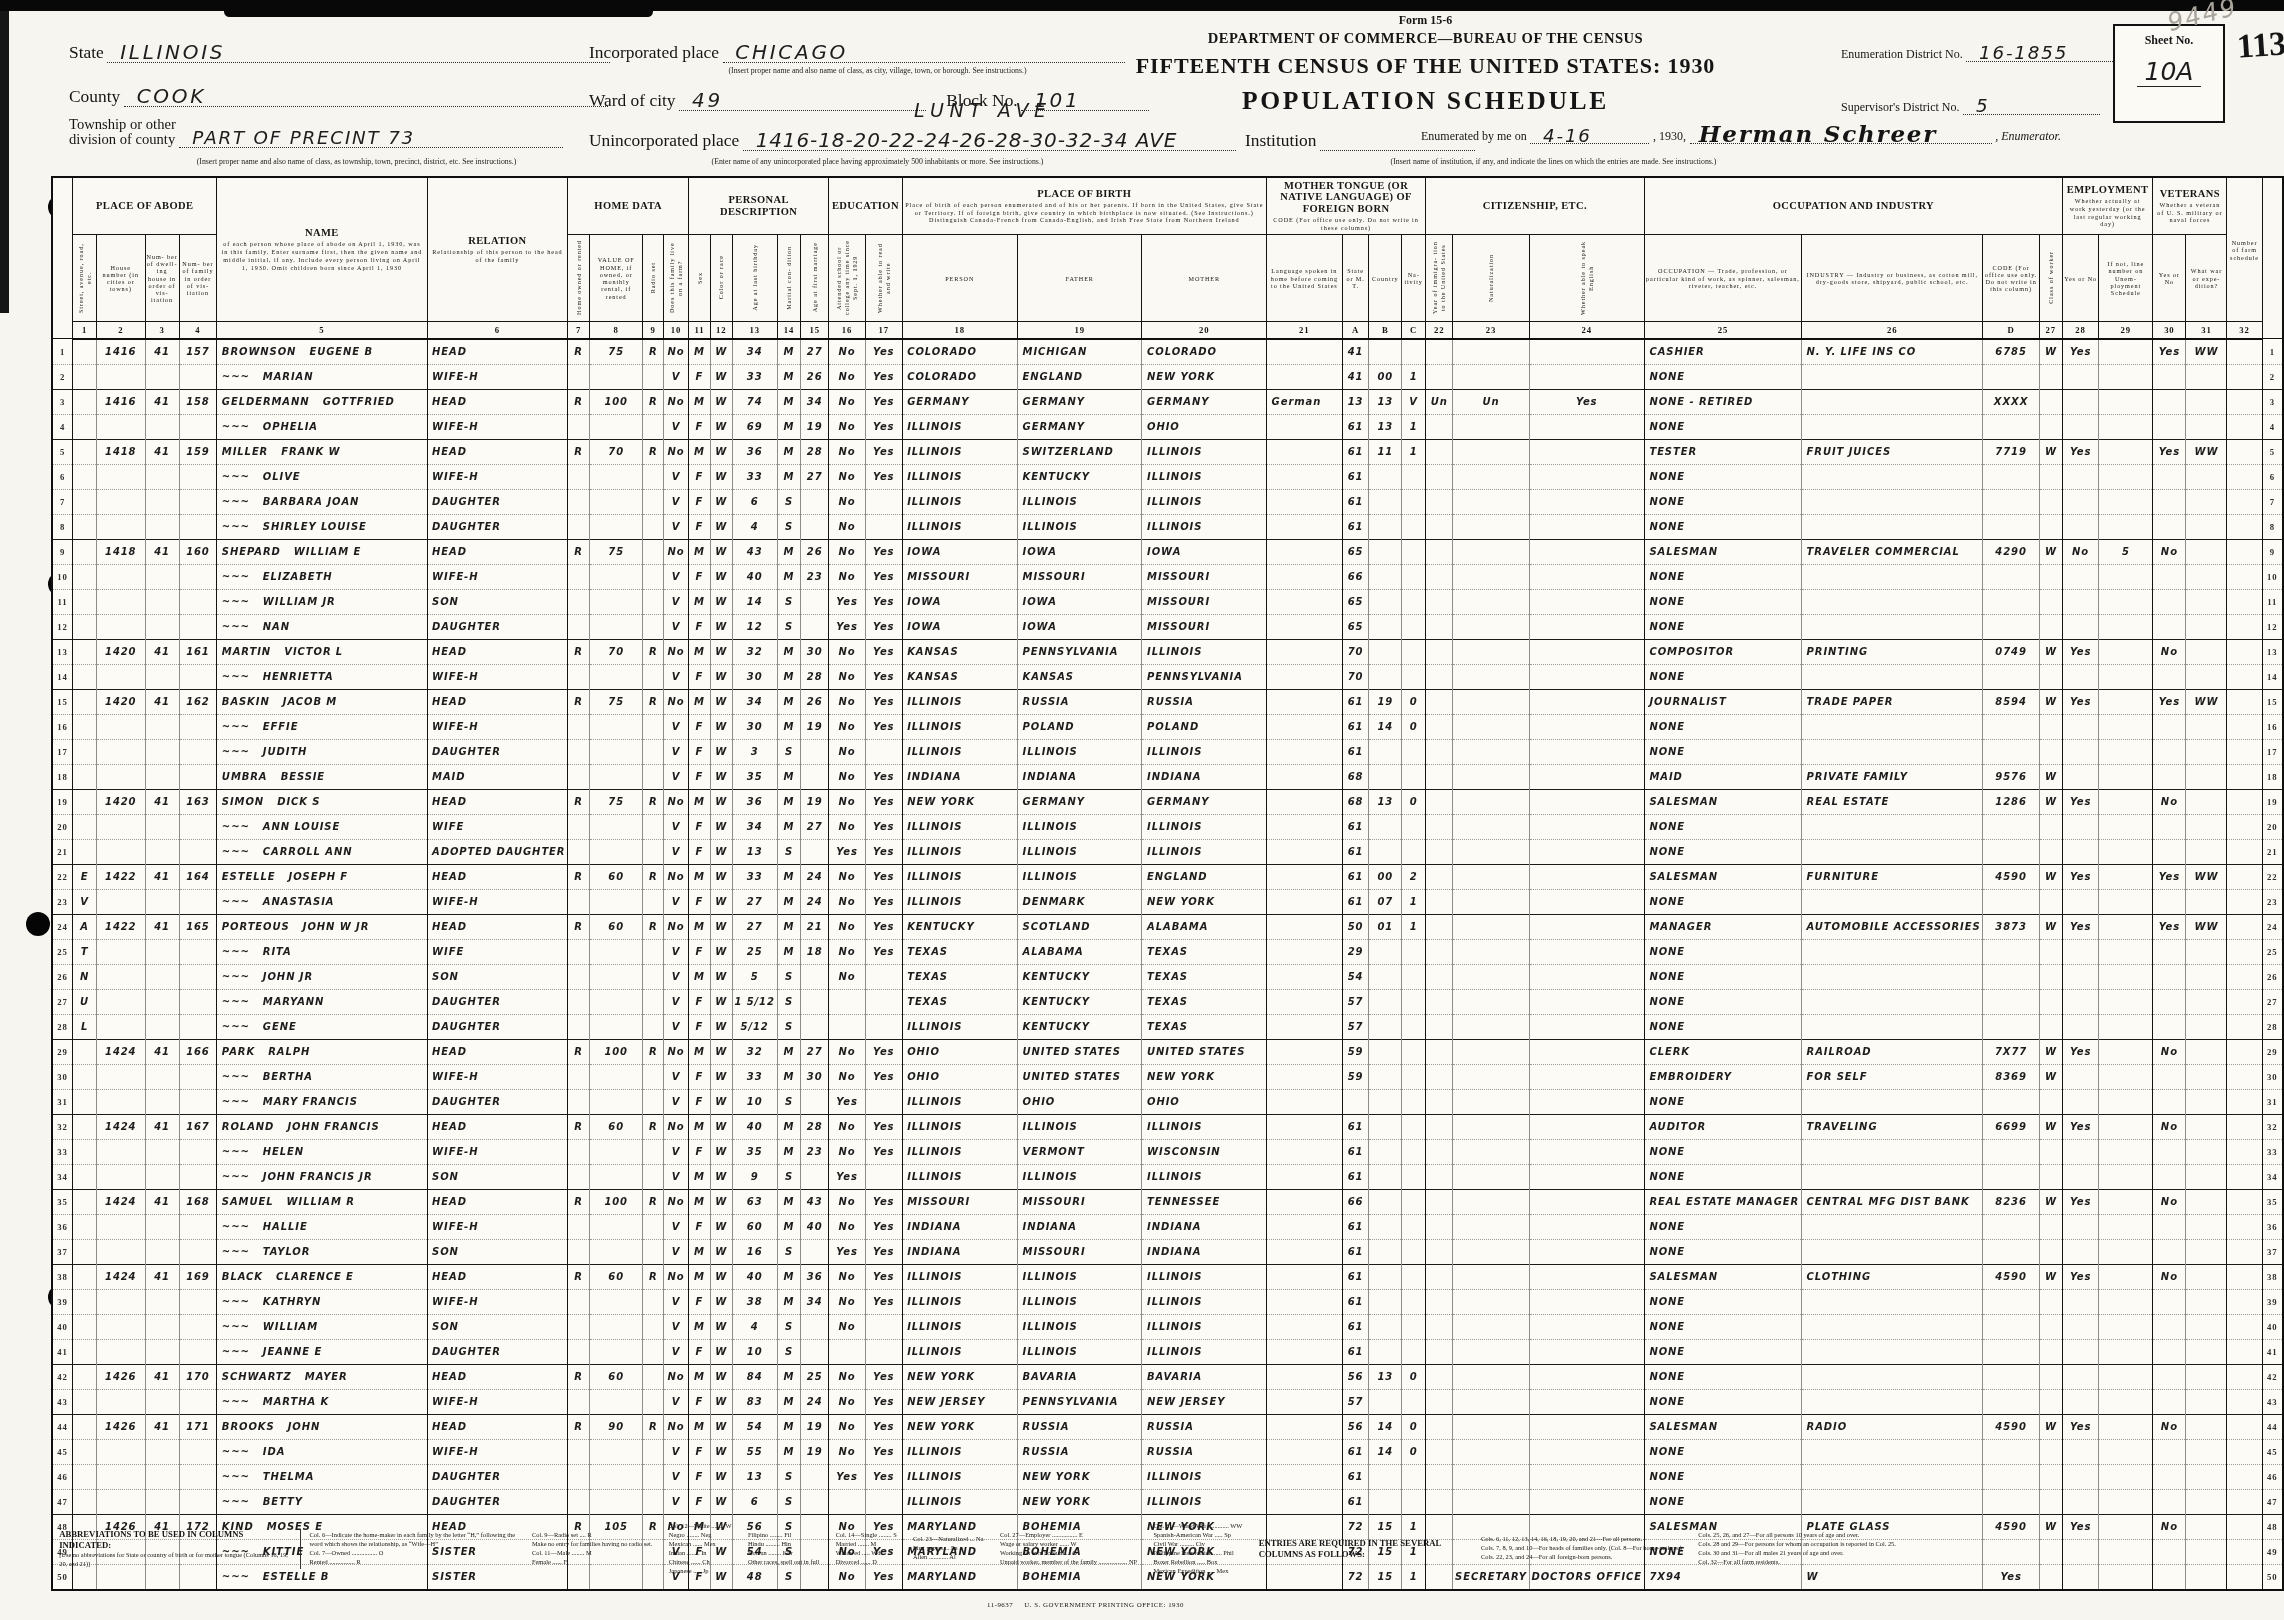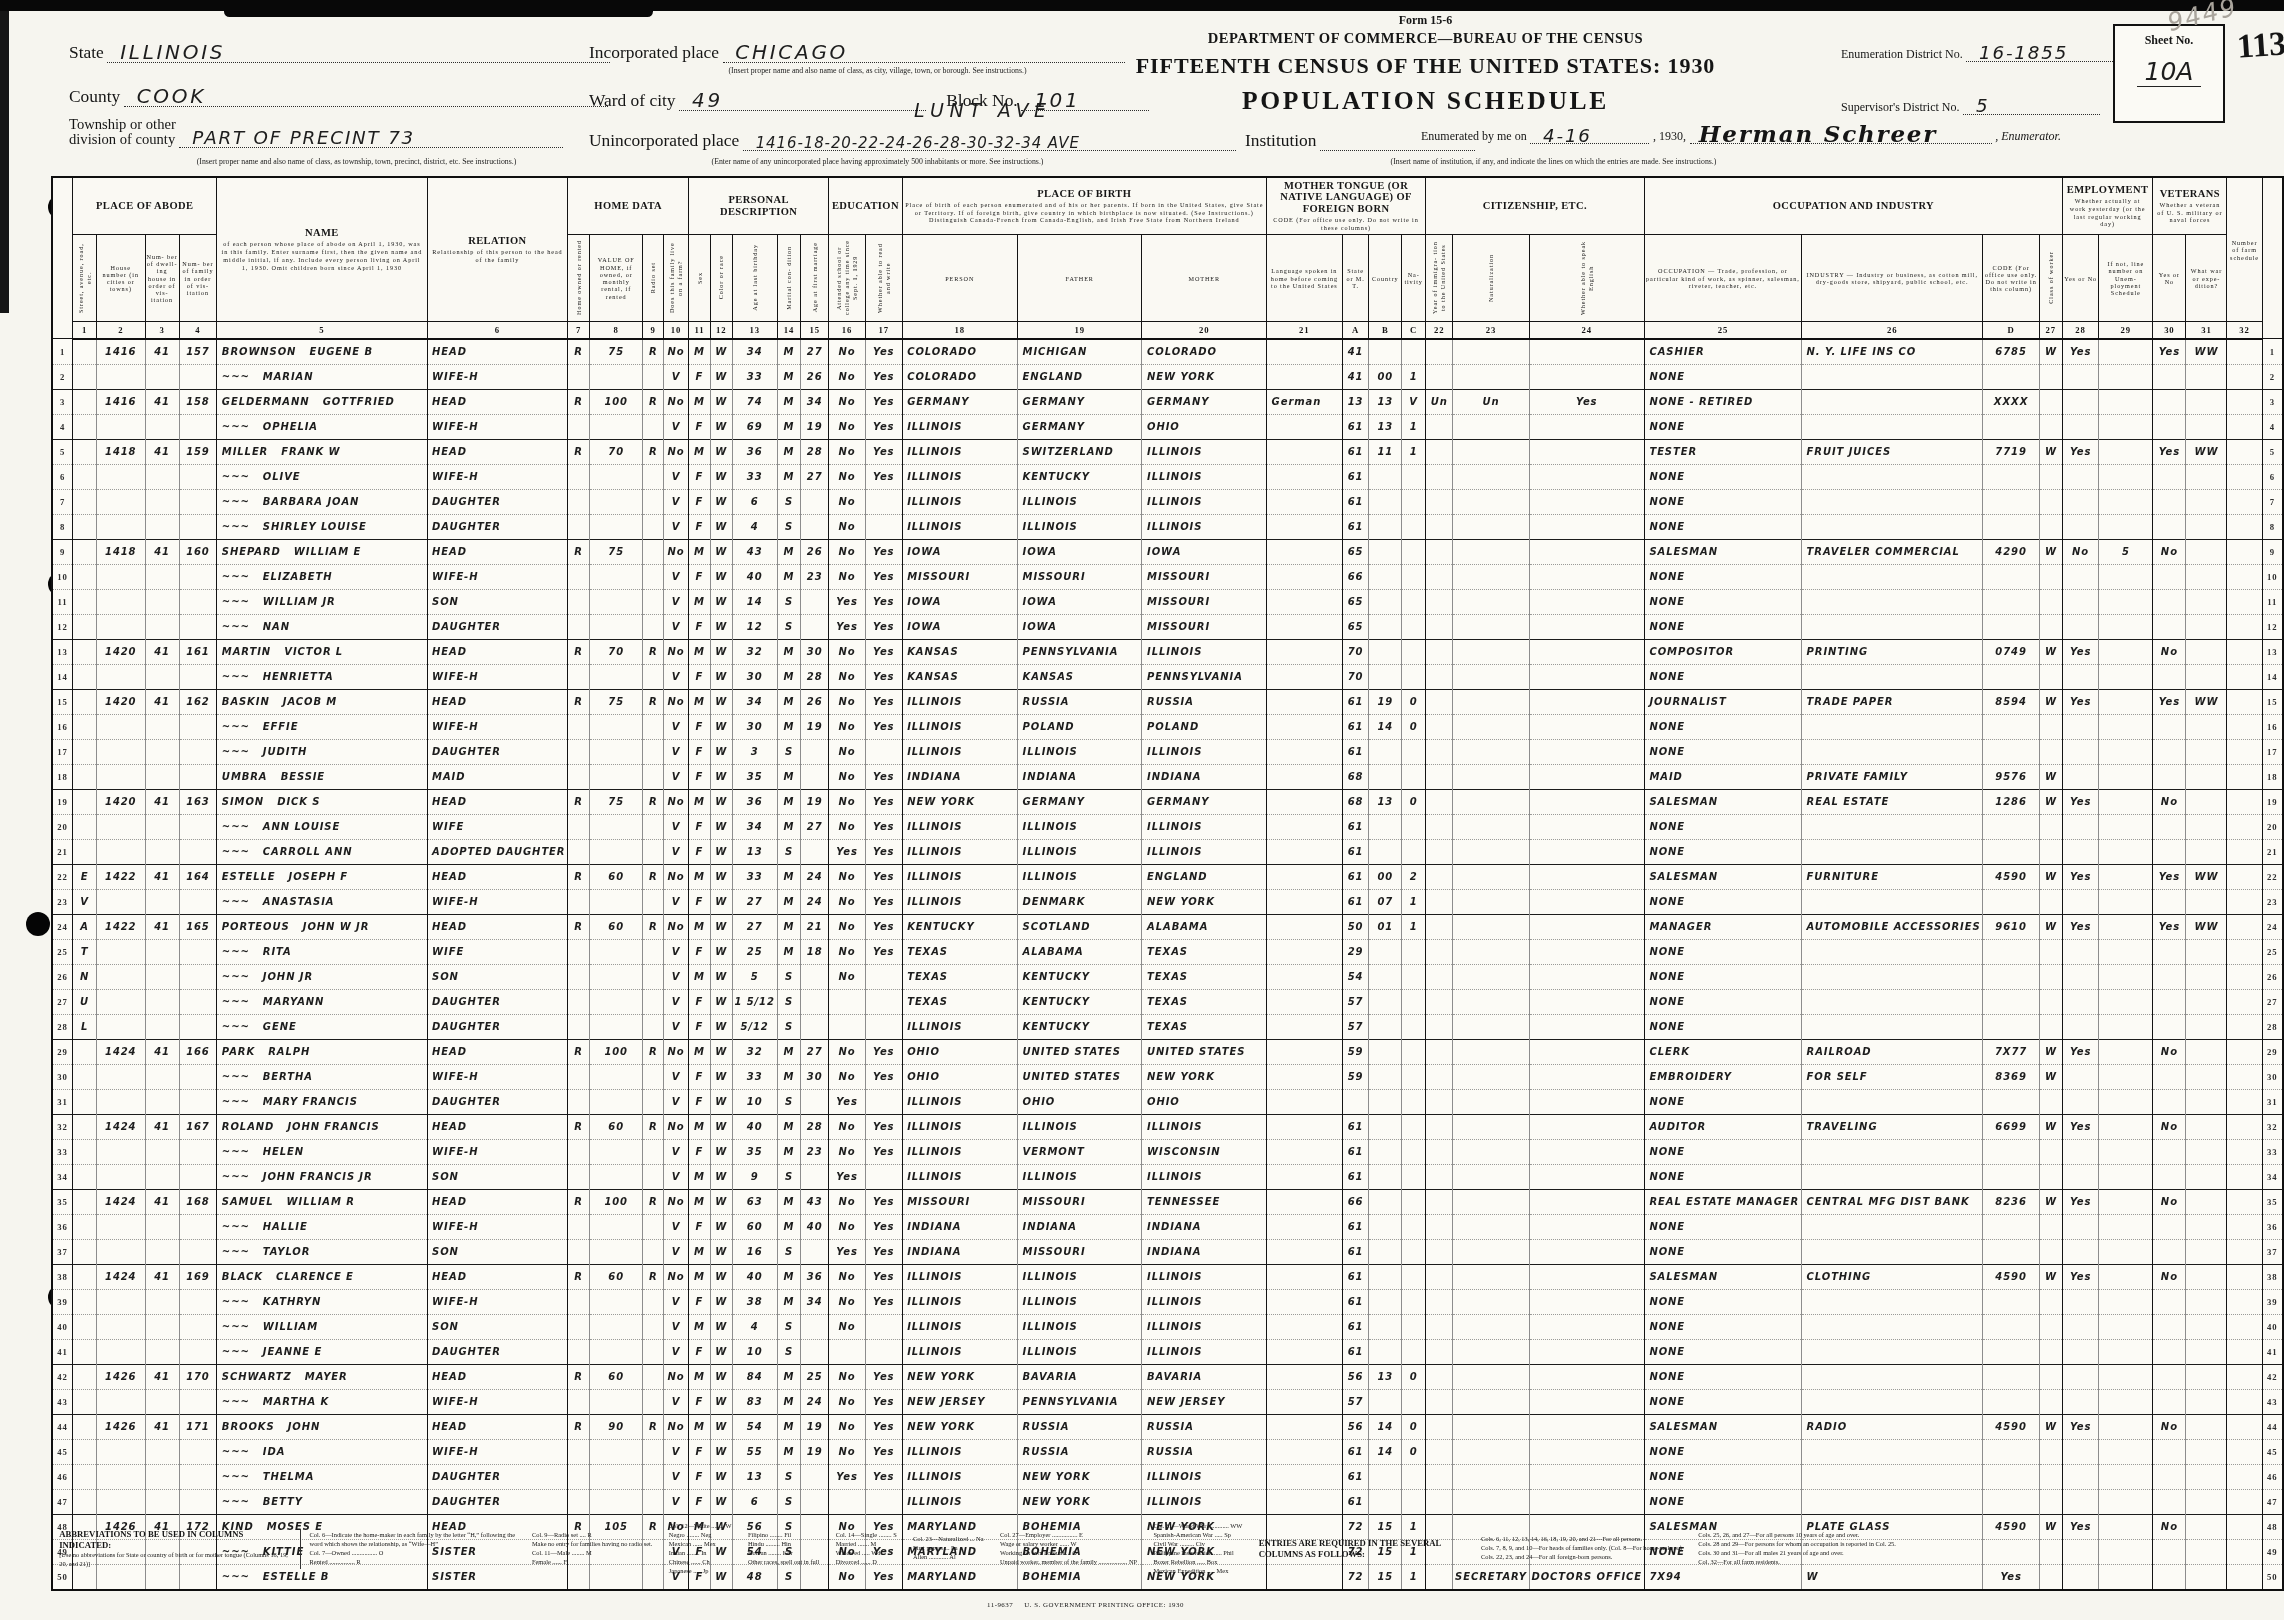--- a/index.html
+++ b/index.html
@@ -16,21 +16,21 @@
 
   
   .fld{position:absolute;white-space:nowrap;}
   .lbl{font-size:17.4px;}
   .lbl2{font-size:14.6px;line-height:1.05;display:inline-block;vertical-align:middle;}
   .sm{font-size:12px;}
   .fill{display:inline-block;border-bottom:1.5px dotted #2c2c2c;vertical-align:bottom;position:relative;height:24px;}
   .fill .hw{position:absolute;left:12.8px;bottom:-1.8px;}
   .v22{font-size:20px;letter-spacing:2.7px;}
   .v20{font-size:18.3px;letter-spacing:1.8px;}
-  .v18{font-size:15px;letter-spacing:0.9px;text-align:right;}
+  .v18{font-size:20px;letter-spacing:0.9px;text-align:right;}
   .note{position:absolute;font-size:7.8px;color:#222;text-align:center;}
   .titles{position:absolute;left:1069px;top:12.8px;width:713px;text-align:center;}
   .formno{font-size:12px;font-weight:bold;}
   .dept{font-size:14.6px;font-weight:bold;letter-spacing:0.5px;margin-top:2.7px;}
   .census{font-size:22px;font-weight:bold;letter-spacing:0.9px;margin-top:5.5px;}
   .popsch{font-size:25.6px;font-weight:bold;letter-spacing:2.7px;margin-top:7.3px;}
   .sheetbox{position:absolute;left:2113px;top:24px;width:108px;height:95px;border:2.3px solid #111;
             background:#fbfaf5;text-align:center;}
   .sheetbox .slbl{font-size:12px;font-weight:bold;margin-top:7.3px;}
   .sheetbox .sval{font-size:25px;margin-top:9.1px;display:inline-block;border-bottom:1.8px solid #222;padding:0 7.3px;}
@@ -1270,21 +1270,21 @@
           <td class="hw l">ALABAMA</td>
           <td class="hw l gb"></td>
           <td class="hw gb">50</td>
           <td class="hw">01</td>
           <td class="hw">1</td>
           <td class="hw gb"></td>
           <td class="hw"></td>
           <td class="hw"></td>
           <td class="hw l gb">MANAGER</td>
           <td class="hw l">AUTOMOBILE ACCESSORIES</td>
-          <td class="hw">9610</td>
+          <td class="hw">3873</td>
           <td class="hw">W</td>
           <td class="hw gb">Yes</td>
           <td class="hw"></td>
           <td class="hw gb">Yes</td>
           <td class="hw">WW</td>
           <td class="hw gb"></td>
           <td class="linecell">24</td>
         </tr>
         <tr>
           <td class="linecell">25</td>

